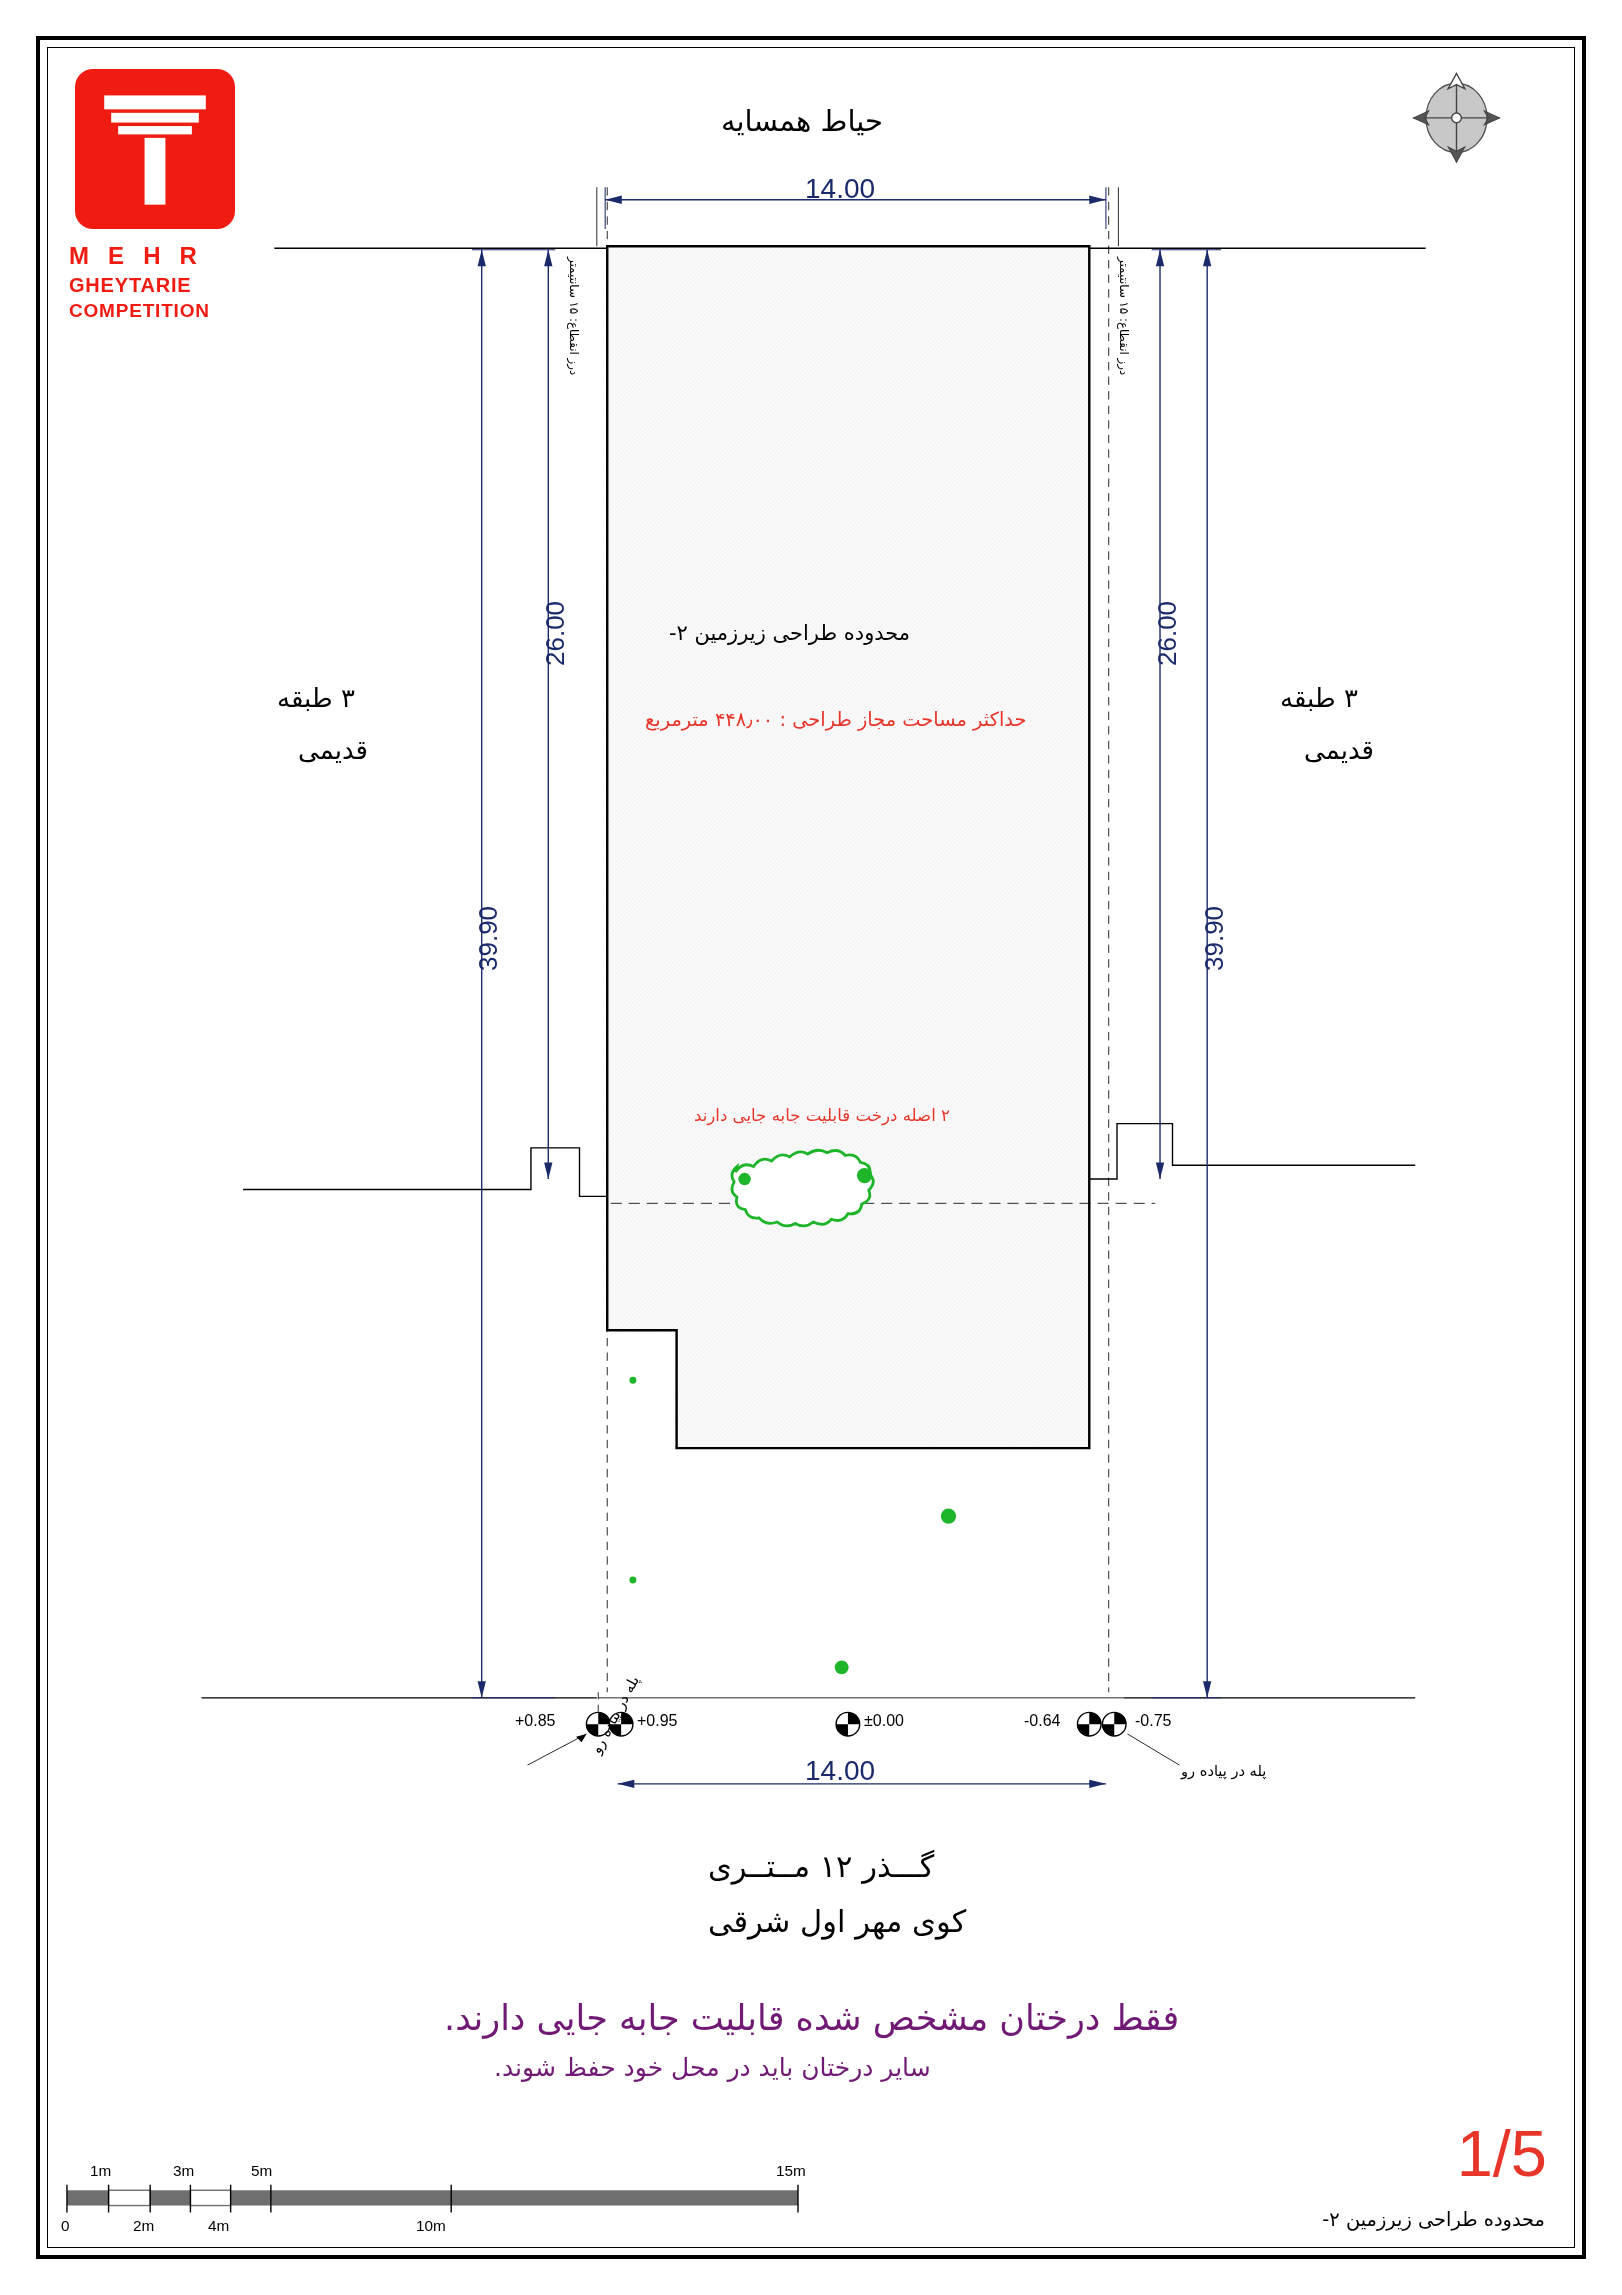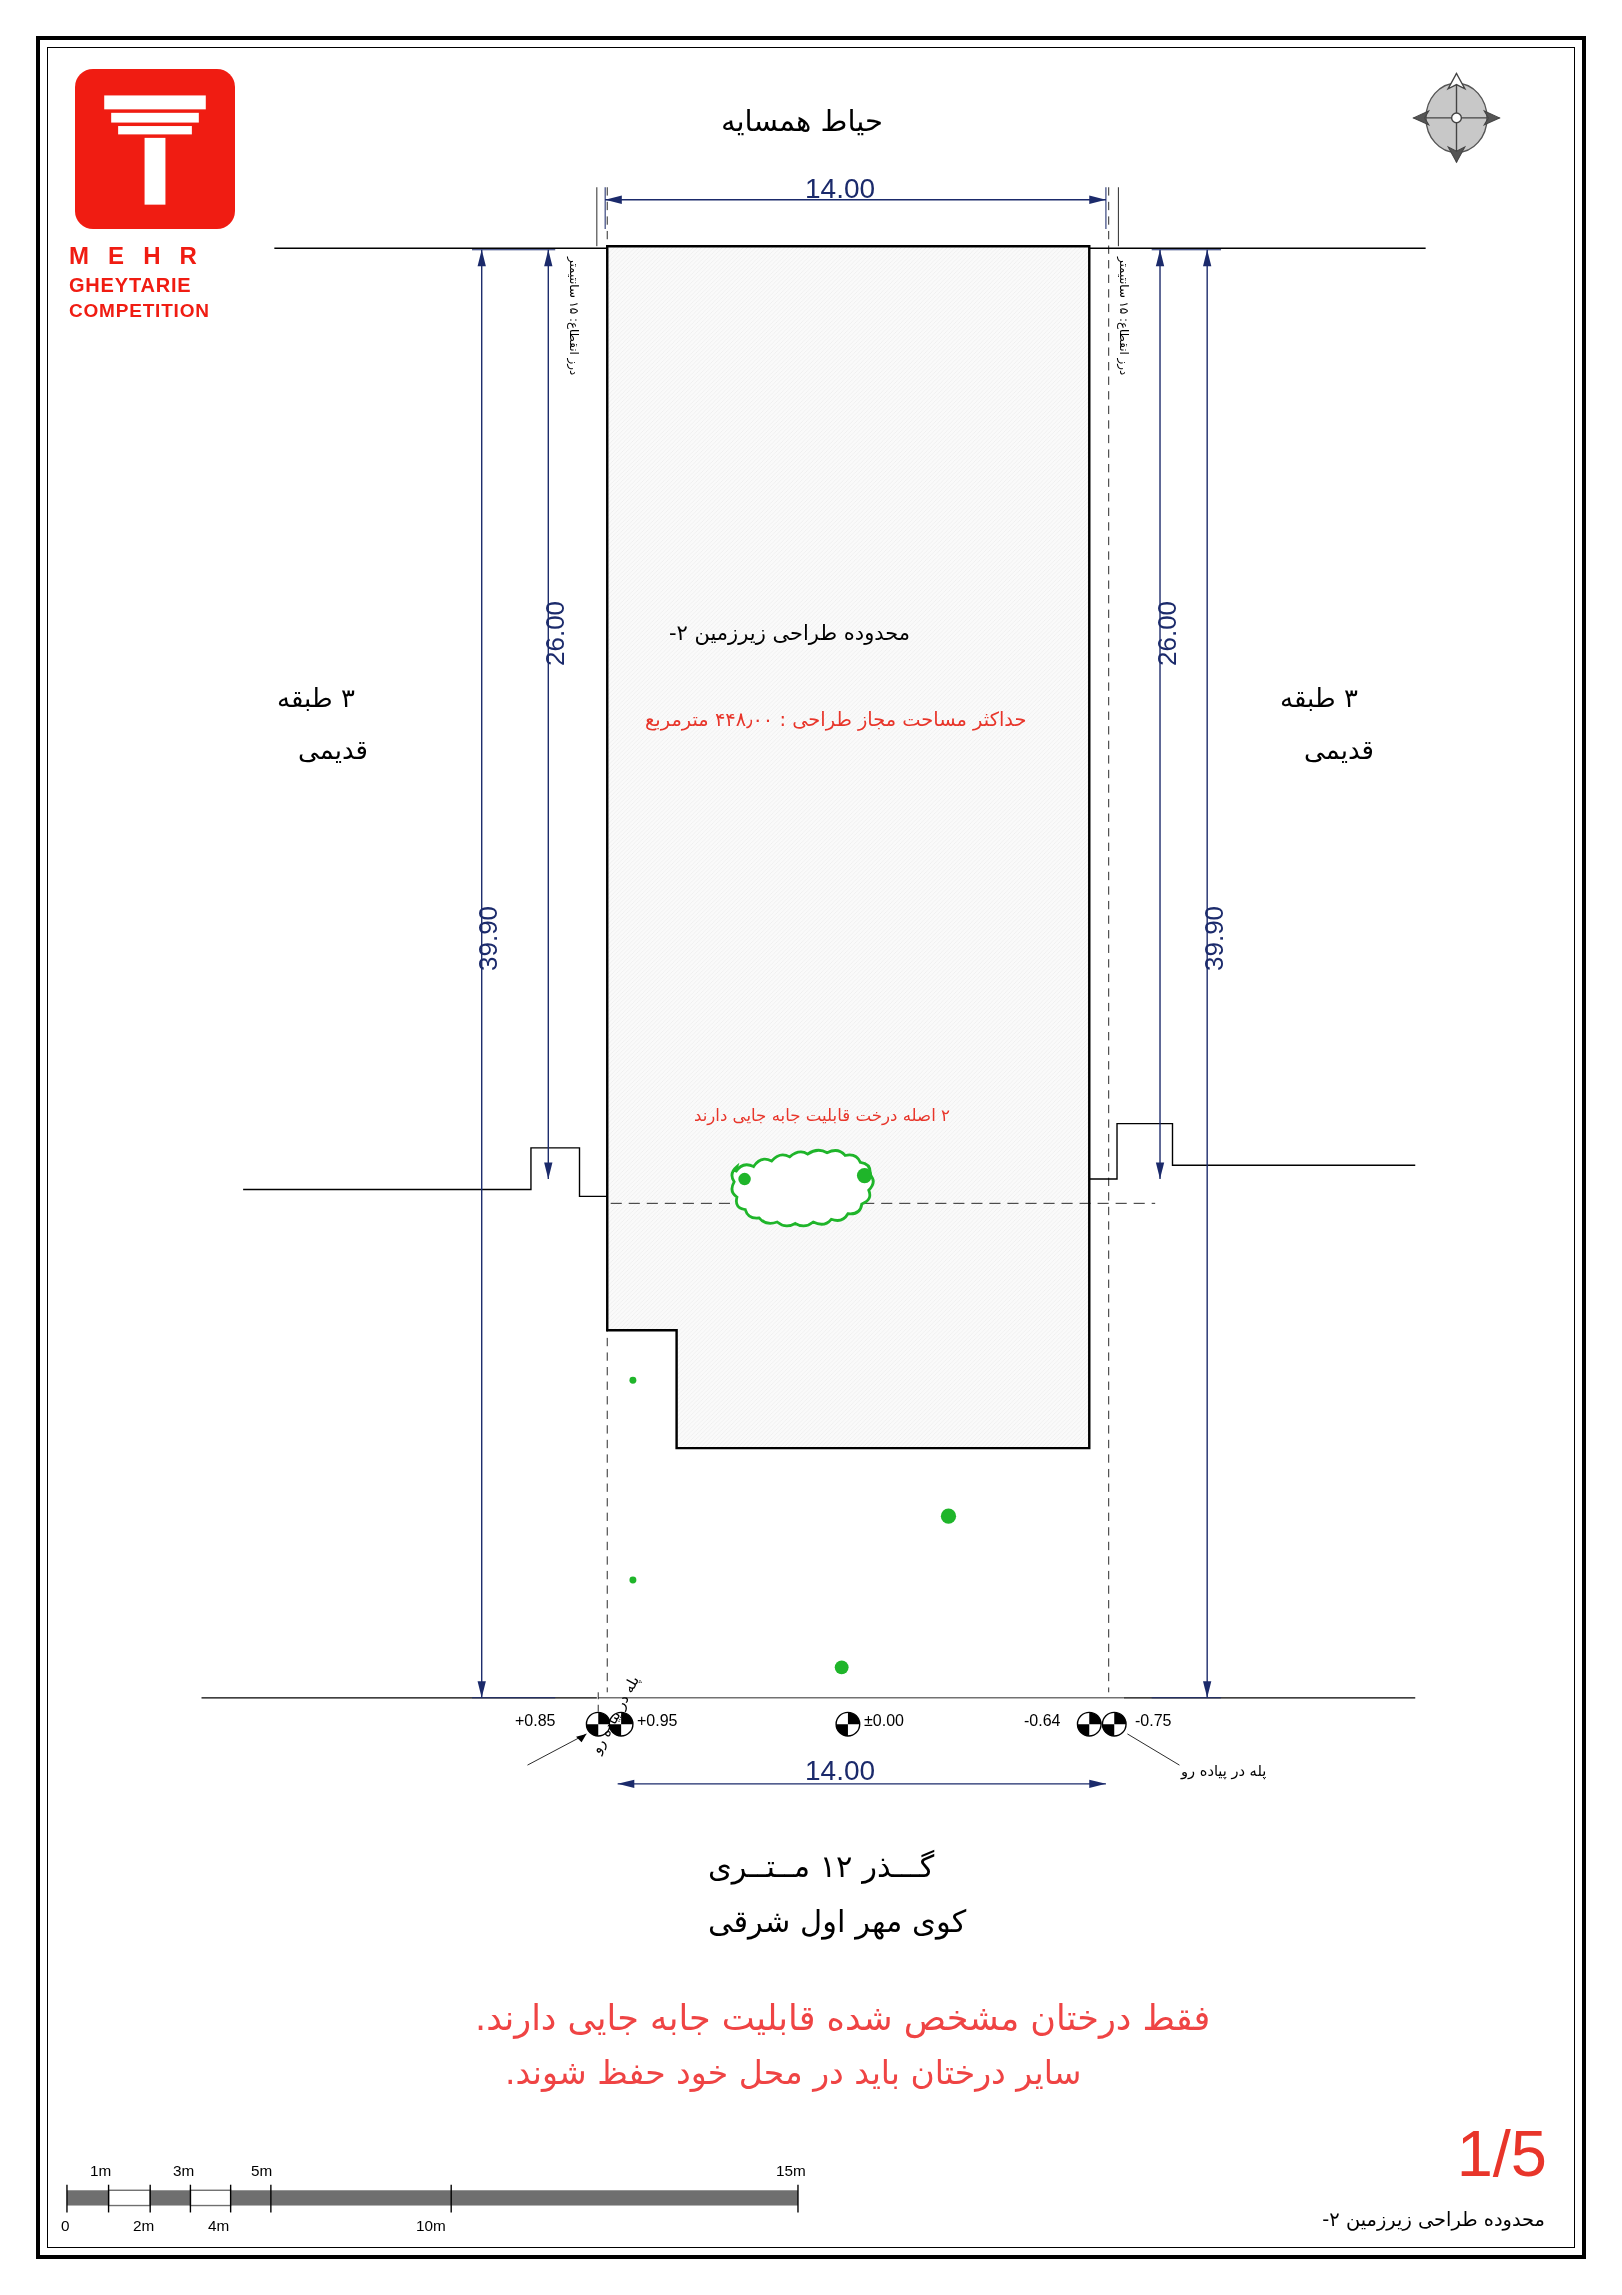--- a/index.html
+++ b/index.html
@@ -62,22 +62,21 @@
     position: absolute;
     font-family: "DejaVu Sans", sans-serif;
     direction: rtl;
     color: #000;
     white-space: nowrap;
   }
   .red {
     color: #e8352a;
   }
   .pinkred {
-    color: #ef4444;
-    margin-left: 31px;
+    color: #701a75;
   }
   .dim {
     position: absolute;
     font-family: "Liberation Sans", sans-serif;
     color: #1b2a6b;
     white-space: nowrap;
   }
   .dimv {
     transform-origin: 0 0;
   }
@@ -305,21 +304,21 @@
   <div class="lvl" style="left:1024px; top:1712px;text-align:right;">-0.64</div>
   <div class="lvl" style="left:1135px; top:1712px;">-0.75</div>
 
   <div class="tiny-fa" style="left:587px; top:1748px; font-size:14.6px; transform:rotate(-62deg); transform-origin:0 0;">پله در پیاده رو</div>
   <div class="tiny-fa" style="left:1181px; top:1762px; font-size:14.6px;">پله در پیاده رو</div>
 
   <div class="fa" style="left:708px; top:1849px; font-size:30.5px; letter-spacing:1.4px;">گـــذر ۱۲ مــتــری</div>
   <div class="fa" style="left:708px; top:1904px; font-size:30.5px;">کوی مهر اول شرقی</div>
 
   <div class="fa pinkred" style="left:444px; top:1998px; font-size:35px;">فقط درختان مشخص شده قابلیت جابه جایی دارند.</div>
-  <div class="fa pinkred" style="left:474px; top:2053px; font-size:33px;text-align:center;">سایر درختان باید در محل خود حفظ شوند.</div>
+  <div class="fa pinkred" style="left:494px; top:2053px; font-size:25px;text-align:center;">سایر درختان باید در محل خود حفظ شوند.</div>
 
   <div class="page-num">1/5</div>
   <div class="footer-title">محدوده طراحی زیرزمین ۲-</div>
 
   <div class="scale-lbl" style="left:90px; top:2162px;">1m</div>
   <div class="scale-lbl" style="left:173px; top:2162px;">3m</div>
   <div class="scale-lbl" style="left:251px; top:2162px;">5m</div>
   <div class="scale-lbl" style="left:776px; top:2162px;">15m</div>
 
   <div class="scale-lbl" style="left:61px; top:2217px;">0</div>

